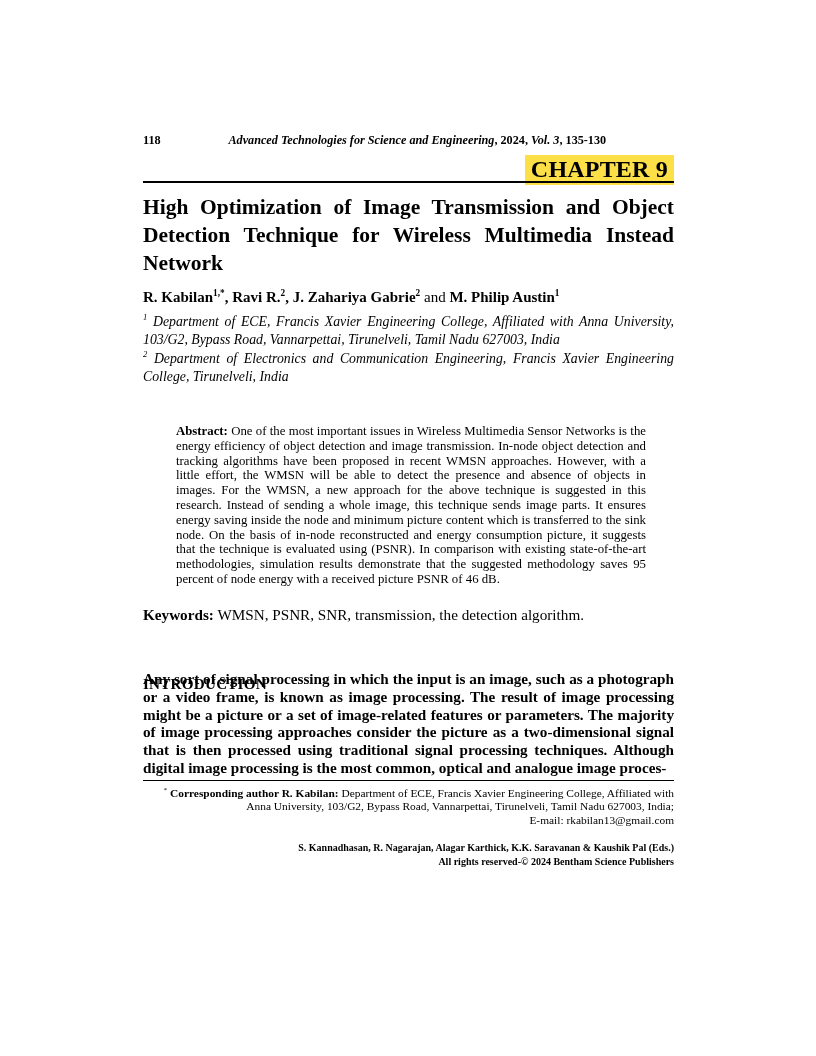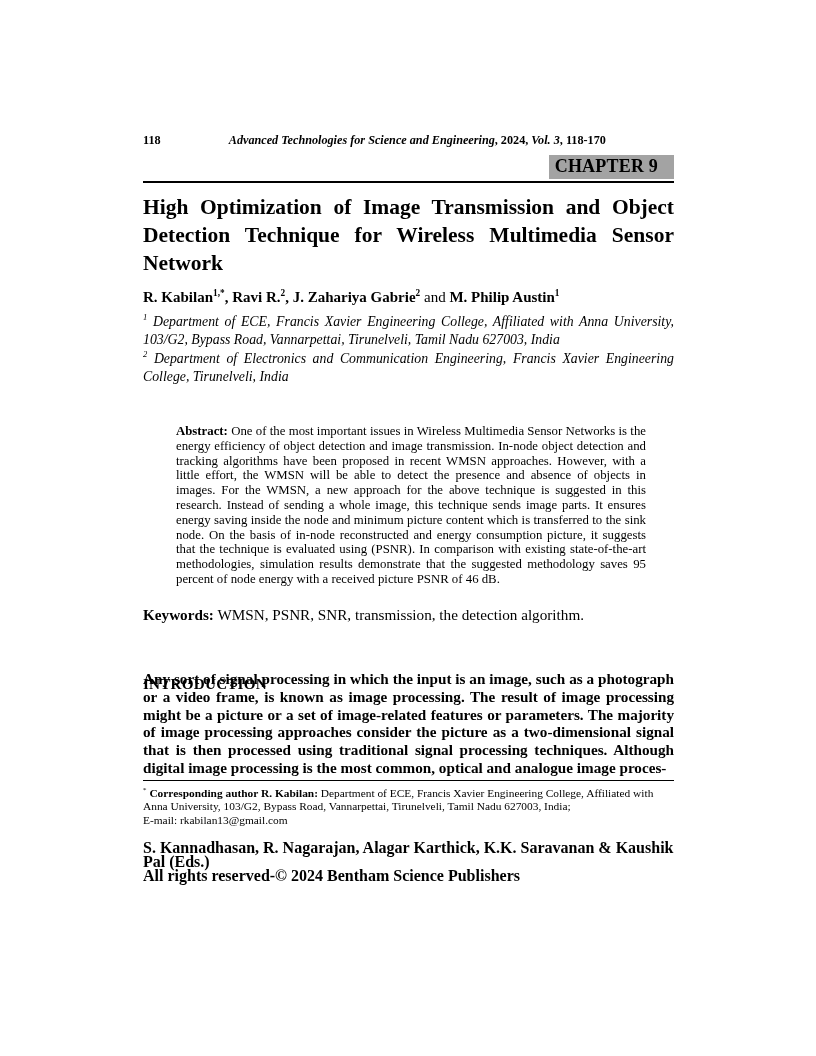--- a/index.html
+++ b/index.html
@@ -33,24 +33,24 @@
   .b  { font-weight: bold; }
   .chapter-row {
     position: absolute;
     top: 155px;
     left: 0;
     width: 100%;
     text-align: right;
   }
   .chapter-badge {
     display: inline-block;
-    background: #a3a3a3;
-    font-size: 18px;
-    font-weight: bold;
-    padding: 1px 16px 2px 6px;
+    background: #fde047;
+    font-size: 24px;
+    font-weight: bold;
+    padding: 1px 6px 2px 6px;
     letter-spacing: 0.2px;
   }
   .top-rule {
     position: absolute;
     top: 181px;
     left: 0;
     width: 100%;
     border-top: 2px solid #000000;
   }
   .title {
@@ -132,52 +132,52 @@
     width: 100%;
     border-top: 1.8px solid #000000;
   }
   .footnote {
     position: absolute;
     top: 787px;
     left: 0;
     width: 100%;
     font-size: 11.4px;
     line-height: 13.4px;
-    text-align: left;
+    text-align: right;
   }
   .footnote .lead { font-weight: bold; }
   .page-footer {
     position: absolute;
     top: 841px;
     left: 0;
     width: 100%;
-    font-size: 16px;
+    font-size: 10px;
     font-weight: bold;
     line-height: 13.8px;
-    text-align: left;
+    text-align: right;
   }
 </style>
 </head>
 <body>
 
 <div class="page">
   <div class="content">
 
     <div class="running-header">
       <span class="pagenum">118</span>
-      <span class="journal"><span class="bi">Advanced Technologies for Science and Engineering</span><span class="b">, </span><span class="b">2024</span><span class="b">, </span><span class="bi">Vol. 3</span><span class="b">, </span><span class="b">118-170</span></span>
+      <span class="journal"><span class="bi">Advanced Technologies for Science and Engineering</span><span class="b">, </span><span class="b">2024</span><span class="b">, </span><span class="bi">Vol. 3</span><span class="b">, </span><span class="b">135-130</span></span>
     </div>
 
     <div class="chapter-row">
       <span class="chapter-badge">CHAPTER 9</span>
     </div>
 
     <div class="top-rule"></div>
 
-    <h1 class="title">High Optimization of Image Transmission and Object Detection Technique for Wireless Multimedia Sensor Network</h1>
+    <h1 class="title">High Optimization of Image Transmission and Object Detection Technique for Wireless Multimedia Instead Network</h1>
 
     <div class="authors"><span>R. Kabilan</span><sup>1,*</sup><span>, </span><span>Ravi R.</span><sup>2</sup><span>, </span><span>J. Zahariya Gabrie</span><sup>2</sup><span class="reg"> and </span><span>M. Philip Austin</span><sup>1</sup></div>
 
     <p class="affil affil-1"><sup>1</sup><span> Department of ECE, Francis Xavier Engineering College, Affiliated with Anna University, 103/G2, Bypass Road, Vannarpettai, Tirunelveli, Tamil Nadu 627003, India</span></p>
 
     <p class="affil affil-2"><sup>2</sup><span> Department of Electronics and Communication Engineering, Francis Xavier Engineering College, Tirunelveli, India</span></p>
 
     <div class="abstract"><span class="label">Abstract:</span><span> One of the most important issues in Wireless Multimedia Sensor Networks is the energy efficiency of object detection and image transmission. In-node object detection and tracking algorithms have been proposed in recent WMSN approaches. However, with a little effort, the WMSN will be able to detect the presence and absence of objects in images. For the WMSN, a new approach for the above technique is suggested in this research. Instead of sending a whole image, this technique sends image parts. It ensures energy saving inside the node and minimum picture content which is transferred to the sink node. On the basis of in-node reconstructed and energy consumption picture, it suggests that the technique is evaluated using (PSNR). In comparison with existing state-of-the-art methodologies, simulation results demonstrate that the suggested methodology saves 95 percent of node energy with a received picture PSNR of 46 dB.</span></div>
 
     <p class="keywords"><span class="label">Keywords:</span><span> WMSN, PSNR, SNR, transmission, the detection algorithm.</span></p>

